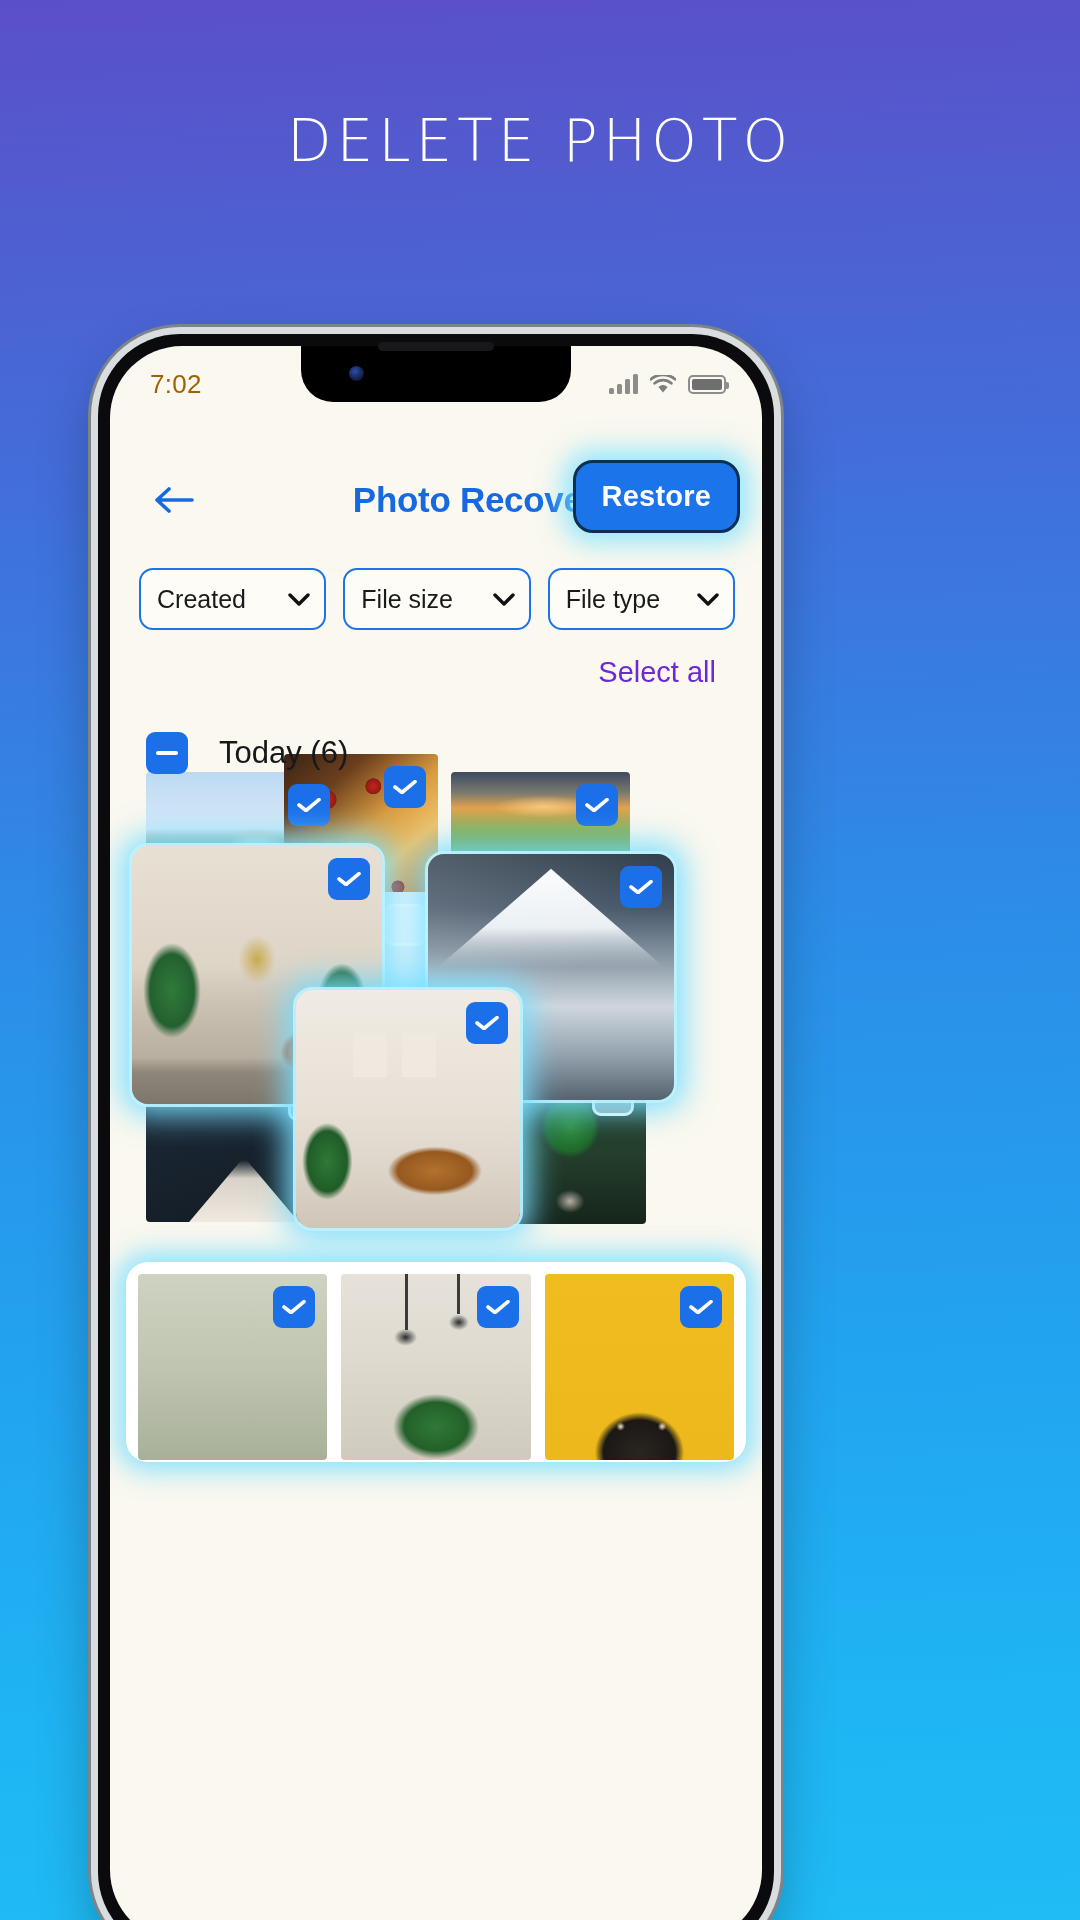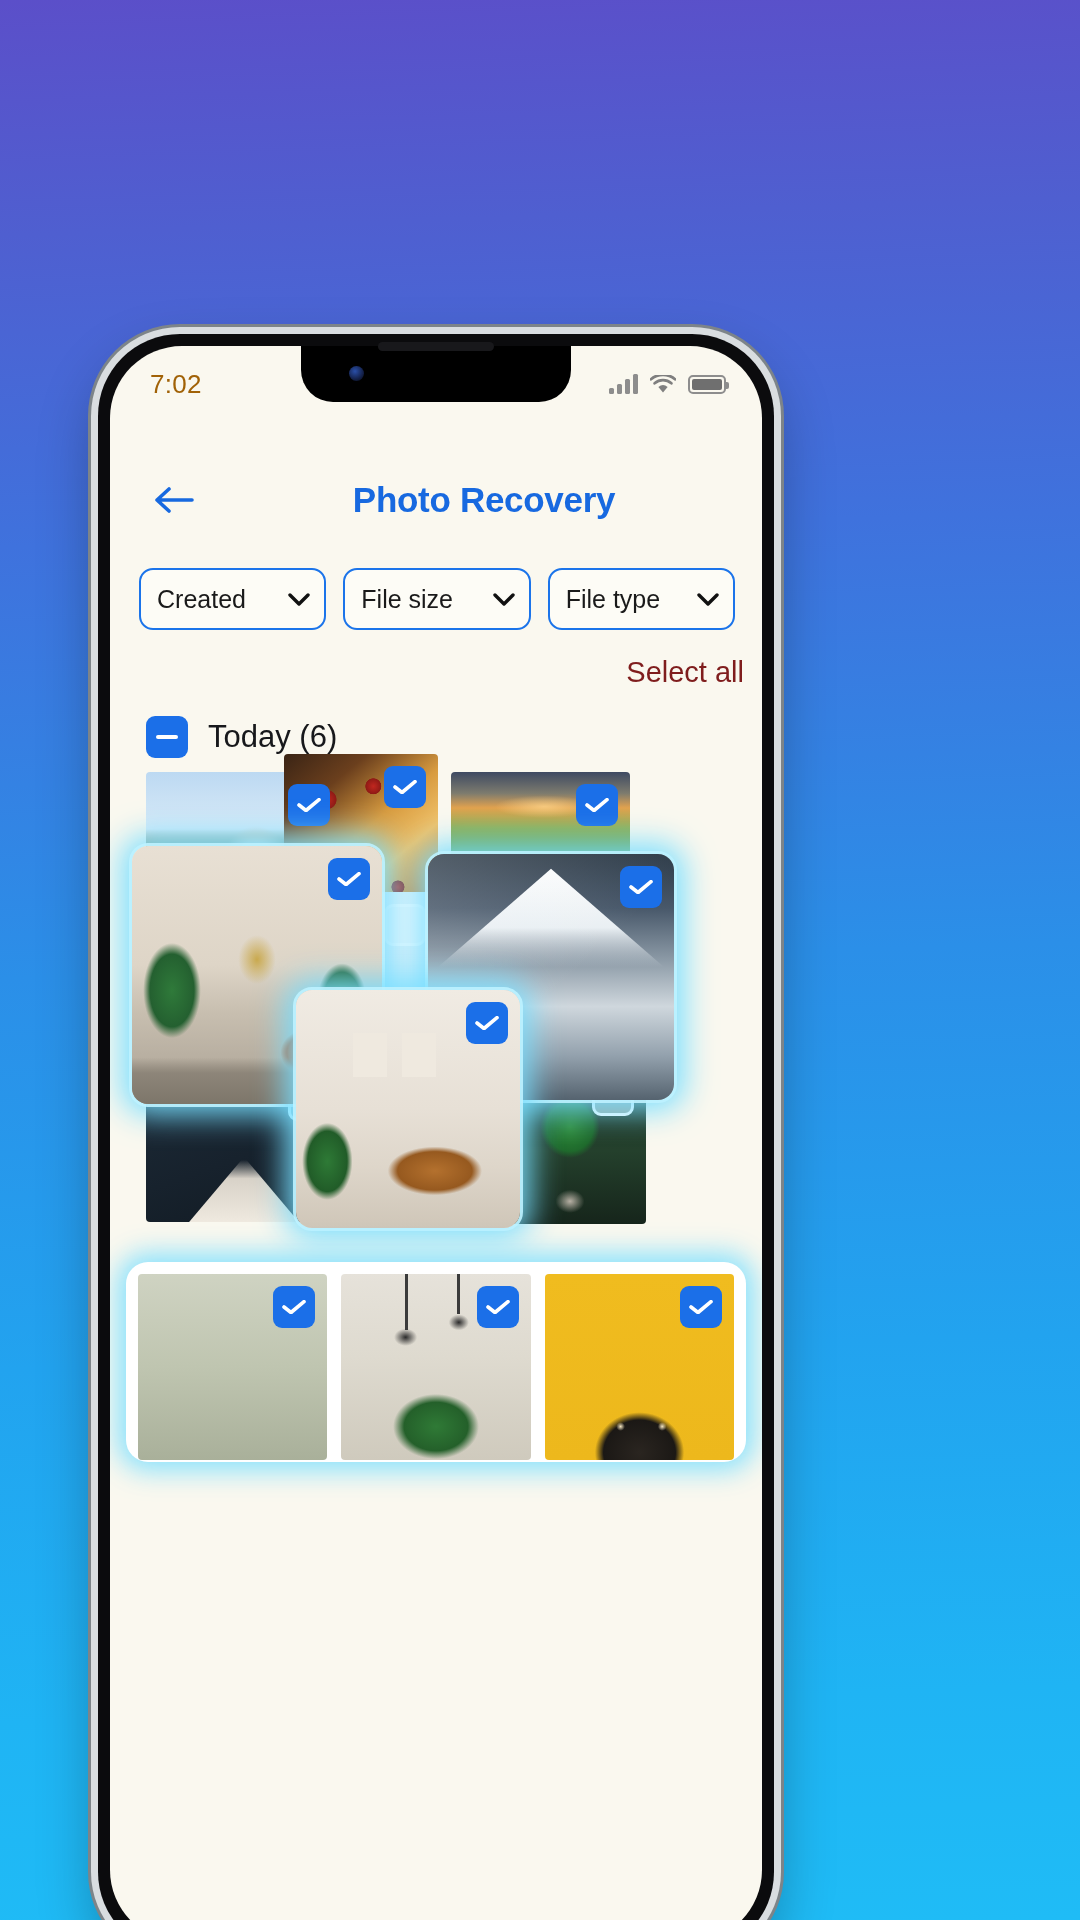--- a/index.html
+++ b/index.html
@@ -115,28 +115,28 @@
   }
   .filter {
     flex: 1; height: 62px; border: 2.5px solid #1b74ea; border-radius: 14px;
     background: #fdfcf6; display: flex; align-items: center;
     justify-content: space-between; padding: 0 14px 0 16px;
   }
   .filter span { font-size: 25px; color: #1a1a1a; }
   .chev { width: 22px; height: 13px; }
 
   .select-all {
-    position: absolute; top: 310px; right: 18px;
-    font-size: 29px; color: #7f1d1d; font-weight: 400; z-index: 12;
+    position: absolute; top: 310px; right: 46px;
+    font-size: 29px; color: #6d28d9; font-weight: 400; z-index: 12;
   }
 
   
   .section-head {
     position: absolute; left: 0; width: 652px;
-    display: flex; align-items: center; gap: 20px; padding-left: 36px; z-index: 12;
+    display: flex; align-items: center; gap: 31px; padding-left: 36px; z-index: 12; margin-top: 16px;
   }
   .sh-today { top: 370px; }
   .sh-yesterday { top: 860px; }
   .section-head .label { font-size: 31px; color: #17181b; }
 
   .cbox {
     width: 42px; height: 42px; border-radius: 9px;
     display: flex; align-items: center; justify-content: center;
     flex: 0 0 auto;
   }
@@ -175,20 +175,21 @@
     padding: 12px 12px 0 12px;
     display: flex; gap: 14px;
   }
   .ycell { position: relative; flex: 1; border-radius: 4px; overflow: hidden; height: 186px; }
   .ycell .cb { position: absolute; top: 12px; right: 12px; z-index: 5; }
 </style>
 </head>
 <body>
 
 <div class="headline-wrap">
+  <div class="headline-1">DELETE PHOTO</div>
 </div>
 
 <div class="phone">
 
   <div class="phone-inner">
 
     <div class="notch">
       <div class="notch-cam"></div>
     </div>
 
@@ -214,20 +215,21 @@
       </div>
     </div>
 
     <div class="app-header">
       <div class="back-btn">
         <svg width="44" height="32" viewBox="0 0 44 32">
           <path d="M40 16 H5 M17 5 L5 16 L17 27" stroke="#1769e0" stroke-width="3.6" fill="none" stroke-linecap="round" stroke-linejoin="round"></path>
         </svg>
       </div>
       <div class="app-title">Photo Recovery</div>
+      <div class="restore-btn">Restore</div>
     </div>
 
     <div class="filters">
       <div class="filter">
         <span>Created</span>
         <svg class="chev" viewBox="0 0 22 13">
           <path d="M2 2 L11 11 L20 2" stroke="#111" stroke-width="3.4" fill="none" stroke-linecap="round" stroke-linejoin="round"></path>
         </svg>
       </div>
       <div class="filter">

